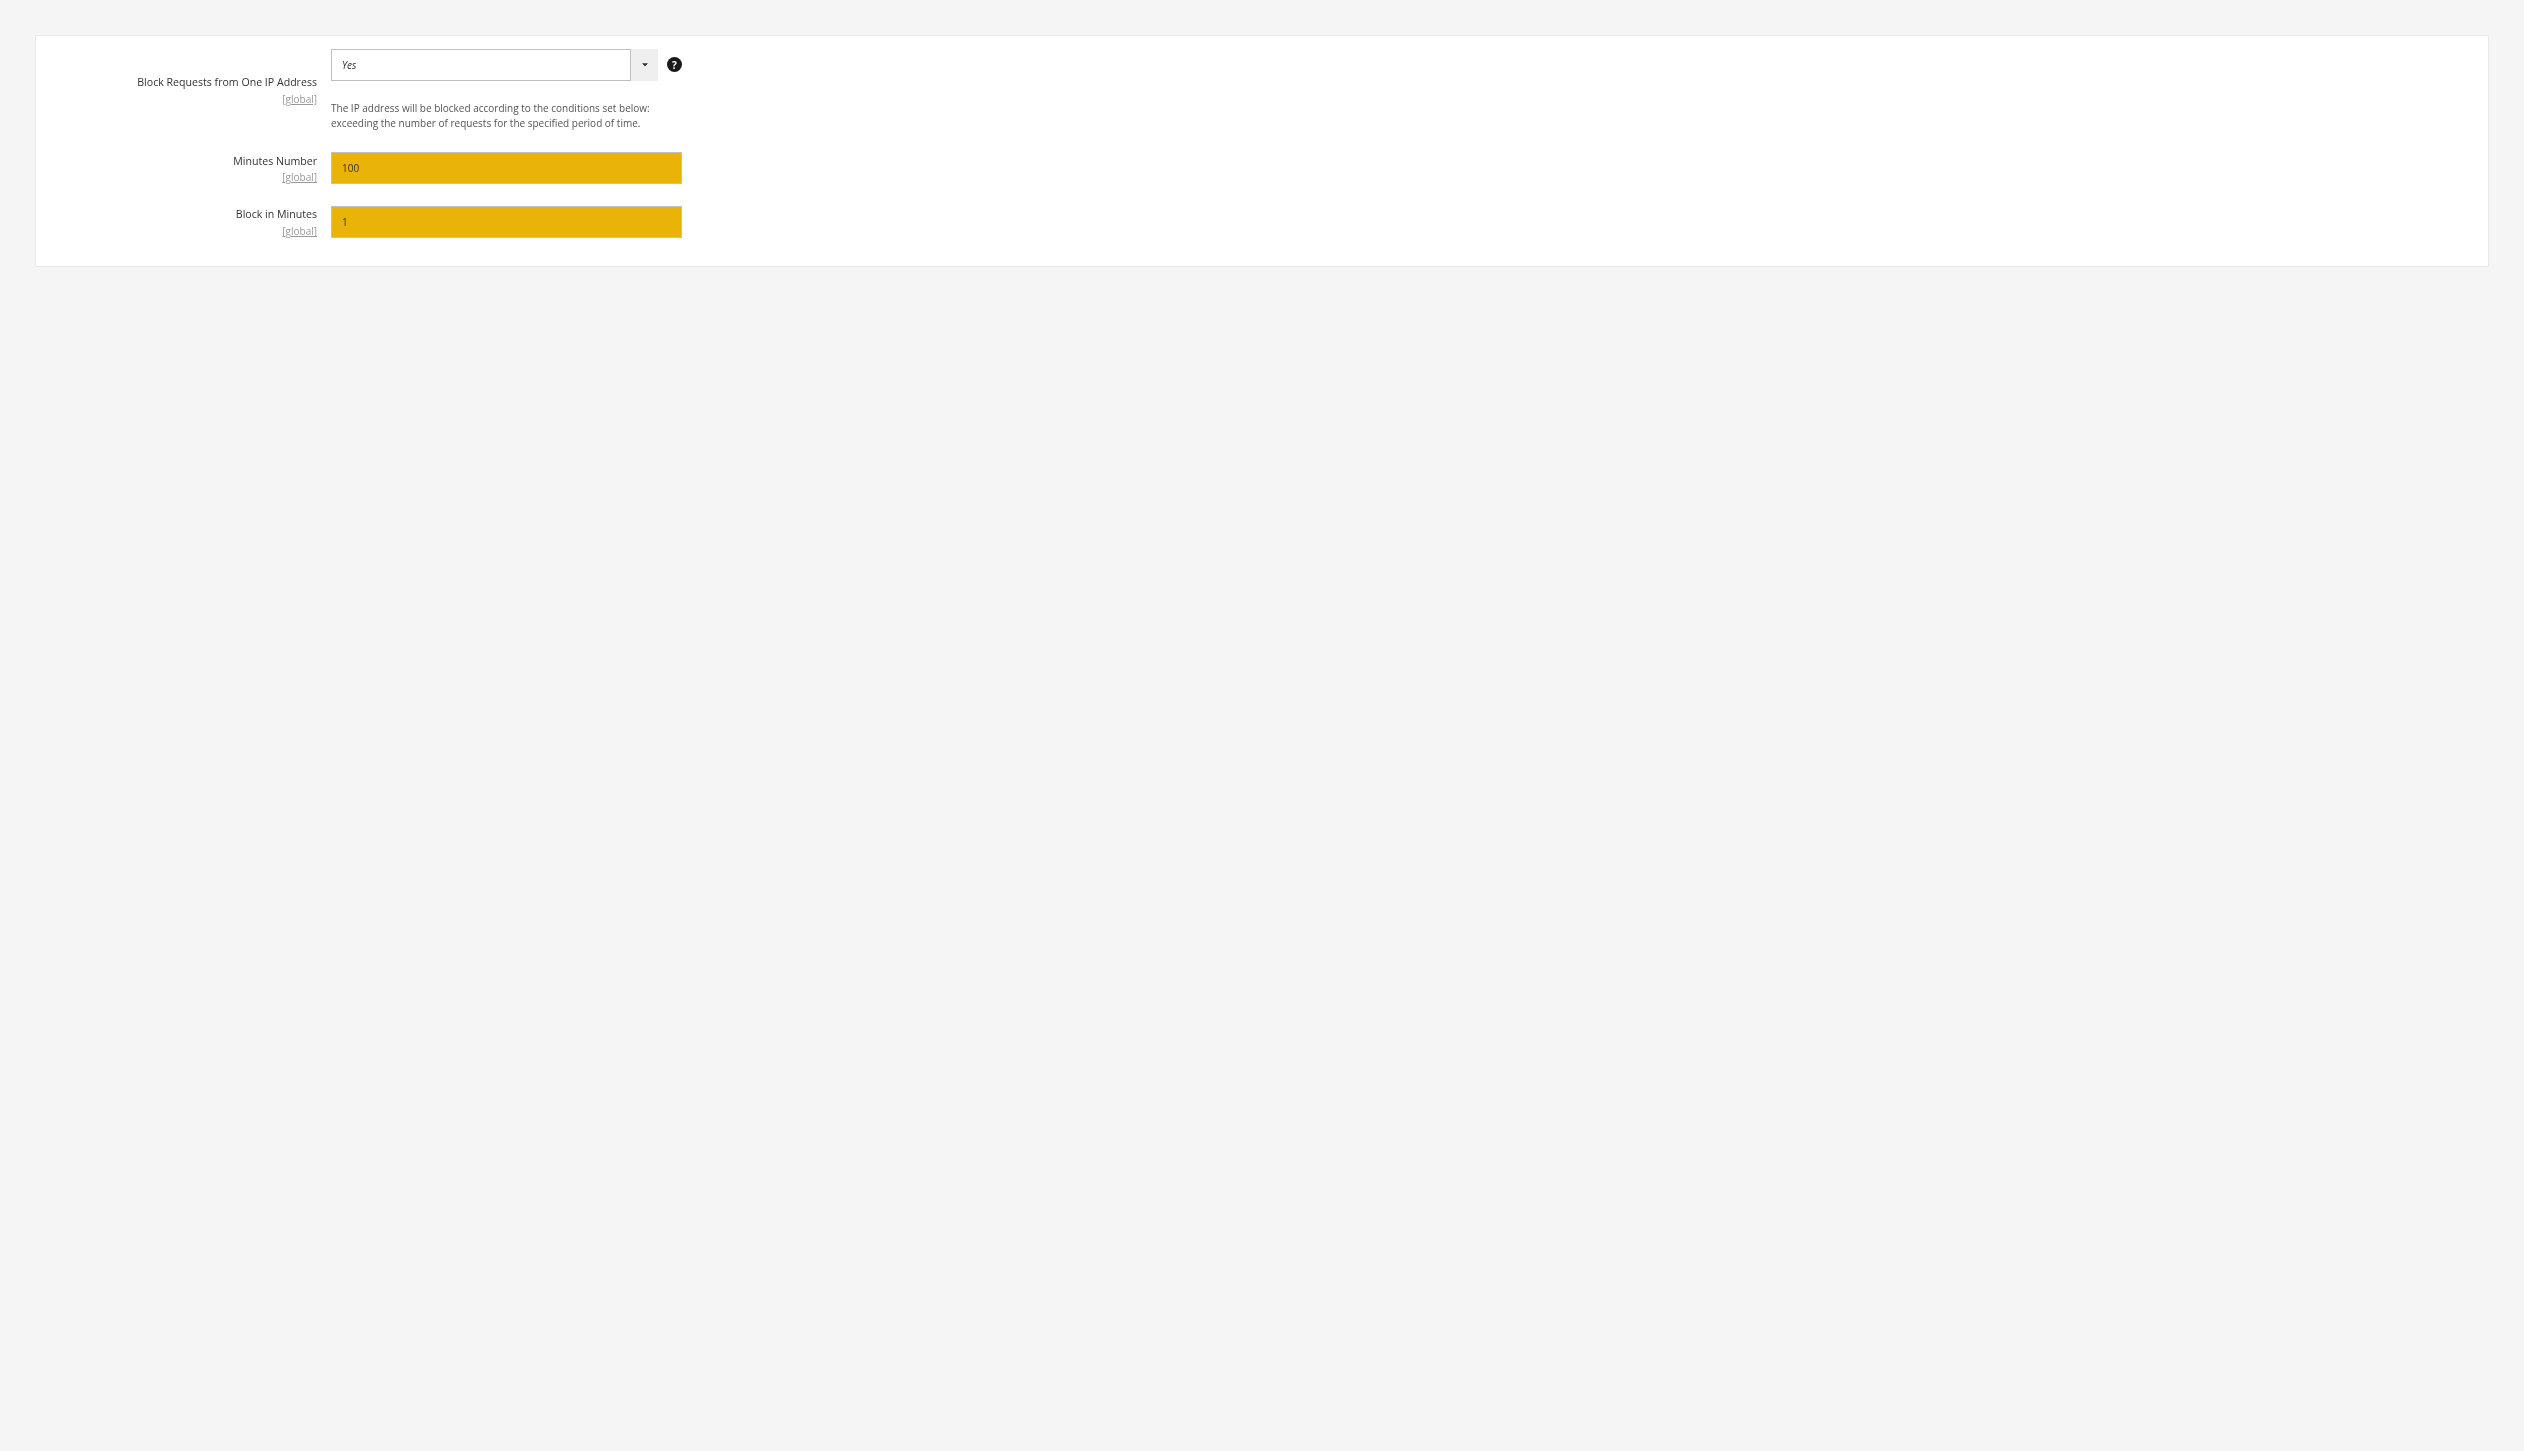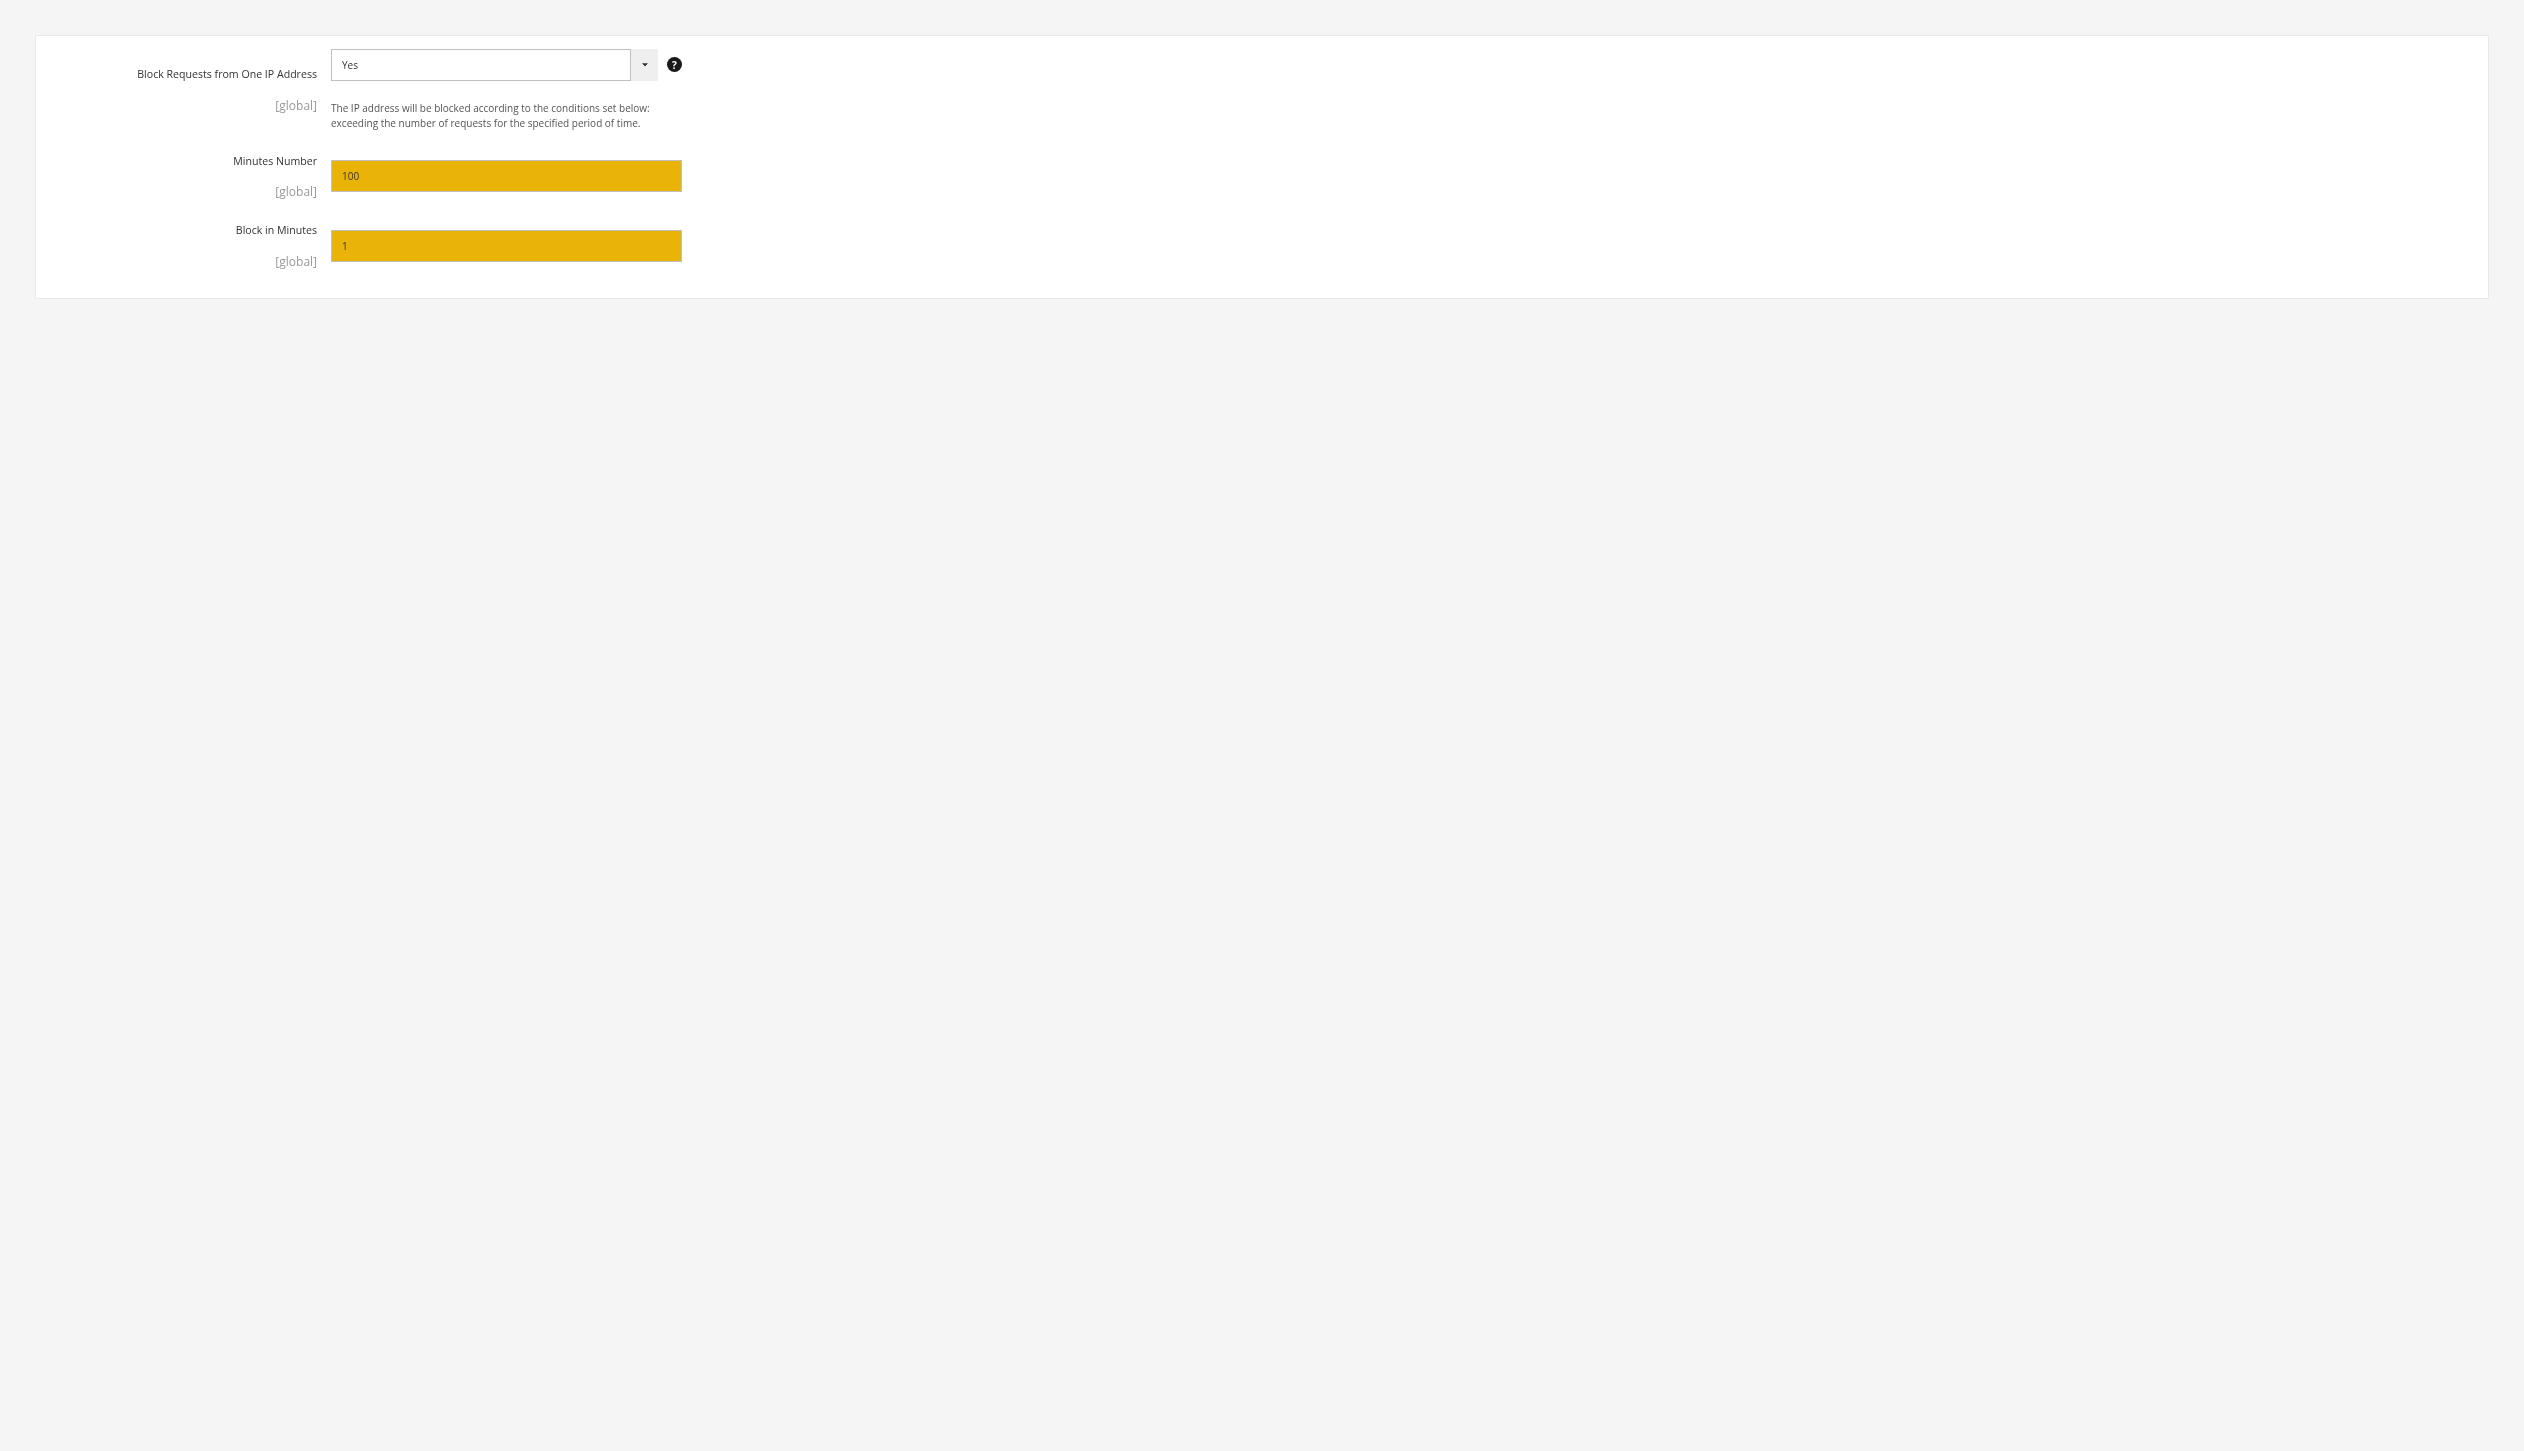--- a/index.html
+++ b/index.html
@@ -38,24 +38,25 @@
       padding-right: 14px;
       padding-top: 3px;
     }
     .field-label {
       font-size: 10.6px;
       color: #333;
       display: block;
       line-height: 1.3;
     }
     .field-scope {
-      font-size: 12px;
+      font-size: 10px;
       color: #999;
       display: block;
-      margin-top: 15px;
+      margin-top: 2px;
+      text-decoration: underline;
     }
     .control-col {
       flex: 0 0 351px;
       display: flex;
       align-items: flex-start;
       gap: 9px;
     }
     .control-inner {
       flex: 1;
     }
@@ -70,20 +71,21 @@
       background: #fff;
       font-size: 10px;
       color: #333;
       padding: 0 28px 0 10px;
       appearance: none;
       -webkit-appearance: none;
       cursor: pointer;
       line-height: 31px;
       font-family: inherit;
       display: block;
+      font-style: italic;
     }
     .select-arrow-btn {
       position: absolute;
       right: 0;
       top: 0;
       width: 28px;
       height: 32px;
       border-left: 0.5px solid #c0c0c0;
       background: #efefef;
       display: flex;

